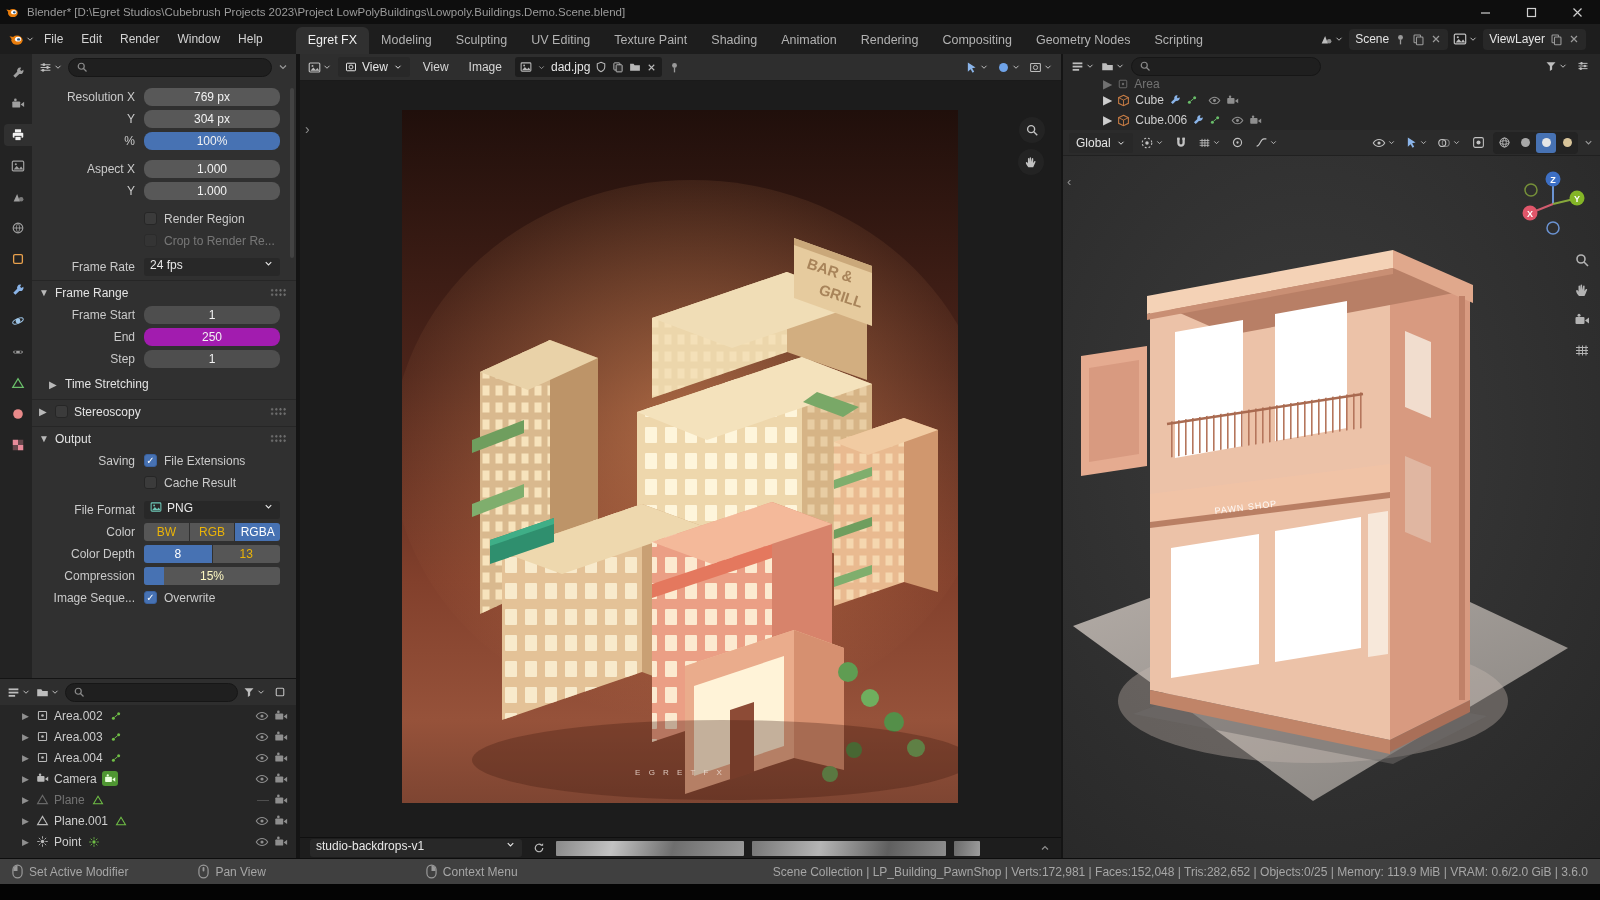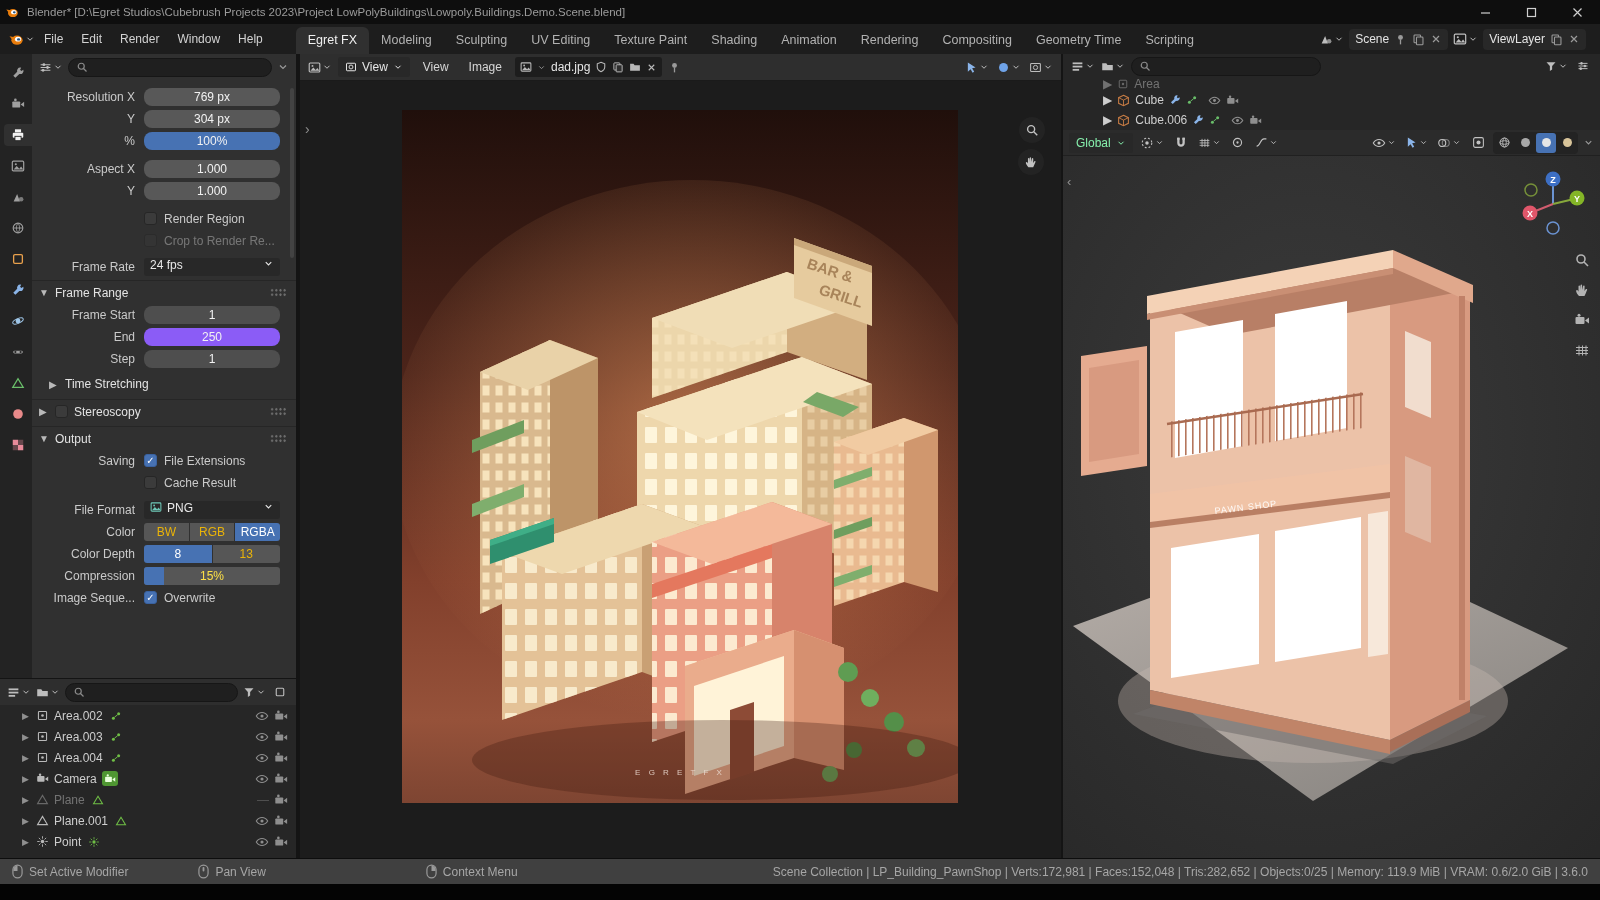--- a/index.html
+++ b/index.html
@@ -49,21 +49,21 @@
 .psec{height:24px;display:flex;align-items:center;gap:6px;padding:0 9px 0 7px;color:#e3e3e3;border-top:1px solid #262626;margin-top:3px}
 .psec .tri{color:#b9b9b9;font-size:10px;width:10px}
 .grip{width:17px;height:9px;margin-left:auto;background-image:radial-gradient(circle,#808080 1px,transparent 1.3px);background-size:4.2px 4.5px;opacity:.8}
 .seg{flex:1;display:flex;gap:1px}
 .seg>div{flex:1;height:18px;background:#565656;color:#eab308;display:flex;align-items:center;justify-content:center}
 .seg>div:first-child{border-radius:3px 0 0 3px}
 .seg>div:last-child{border-radius:0 3px 3px 0}
 .seg>div.on{background:#4772b3;color:#fff}
 .pslide{position:relative;flex:1;height:18px;background:#565656;border-radius:3px;overflow:hidden}
 .pslide .fill{position:absolute;left:0;top:0;bottom:0;background:#4772b3}
-.pslide .txt{position:absolute;inset:0;display:flex;align-items:center;justify-content:center;color:#fde047}
+.pslide .txt{position:absolute;inset:0;display:flex;align-items:center;justify-content:center;color:#fef9c3}
 .pathrow{display:flex;align-items:center;gap:4px;padding:3px 16px 3px 8px;height:26px}
 .textinput{flex:1;height:20px;background:#1d1d1d;border:1px solid #111;border-radius:3px;display:flex;align-items:center;padding:0 7px;color:#e4e4e4}
 .sqbtn{width:25px;height:20px;background:#585858;border-radius:3px;display:flex;align-items:center;justify-content:center;color:#e0e0e0}
 .vscroll{position:absolute;right:2px;top:34px;width:4px;height:170px;background:#5a5a5a;border-radius:2px;opacity:.45}
 
 .olhdr{height:26px;background:#2e2e2e;display:flex;align-items:center;gap:5px;padding:0 7px}
 .olrow{height:21px;display:flex;align-items:center;gap:5px;padding:0 8px 0 22px;color:#cdcdcd}
 .olrow .tri{color:#8f8f8f;font-size:9px;width:9px;flex:none}
 .olrow .sp{flex:1}
 .badge{width:16px;height:15px;display:flex;align-items:center;justify-content:center;border-radius:3px;color:#6fbe46}
@@ -77,21 +77,21 @@
 .render-wrap{position:absolute;left:102px;top:29px;width:556px;height:693px}
 .float-btn{position:absolute;width:26px;height:26px;border-radius:13px;background:rgba(36,36,36,.85);display:flex;align-items:center;justify-content:center;color:#c2c2c2}
 .corner-chev{position:absolute;left:5px;top:40px;color:#8e8e8e;font-size:14px}
 .iebottom{position:absolute;left:0;bottom:0;right:0;height:21px;background:#1d1d1d;border-top:1px solid #0f0f0f;display:flex;align-items:center;gap:8px;padding:0 10px}
 .thumb{height:15px;border-radius:1px}
 
 .mol{position:absolute;left:0;top:0;right:0;height:76px;background:#262626;overflow:hidden}
 .molhdr{height:24px;display:flex;align-items:center;gap:6px;padding:0 8px}
 .molrow{height:20px;display:flex;align-items:center;gap:5px;padding:0 8px 0 40px;color:#cdcdcd}
 .vphdr{position:absolute;left:0;top:76px;right:0;height:26px;background:#2b2b2b;display:flex;align-items:center;gap:5px;padding:0 6px;border-bottom:1px solid #202020;z-index:3}
-.vdd{height:20px;background:#282828;border-radius:3px;display:flex;align-items:center;padding:0 7px;gap:5px;color:#86efac}
+.vdd{height:20px;background:#282828;border-radius:3px;display:flex;align-items:center;padding:0 7px;gap:5px;color:#e5e5e5}
 .vbtn{height:20px;min-width:20px;padding:0 2px;display:flex;align-items:center;justify-content:center;border-radius:3px;color:#c2c2c2;gap:1px}
 .vbtn.active{background:#4772b3;color:#fff}
 .shadegrp{display:flex;background:#232323;border-radius:4px;padding:1px;gap:1px}
 .vp3d{position:absolute;left:0;top:102px;right:0;bottom:0}
 .gizmo{position:absolute;right:12px;top:12px}
 .vtools{position:absolute;right:10px;top:96px;display:flex;flex-direction:column;gap:14px;color:#b3b3b3;align-items:center}
 .vp-chev{position:absolute;left:4px;top:18px;color:#8e8e8e;font-size:13px;z-index:2}
 
 .sb-group{display:flex;align-items:center;gap:6px}
 .sb-right{margin-left:auto;white-space:nowrap;color:#a6a6a6}
@@ -323,21 +323,21 @@
     <div class="ws-tabs">
       <span class="ws-tab active">Egret FX</span>
       <span class="ws-tab">Modeling</span>
       <span class="ws-tab">Sculpting</span>
       <span class="ws-tab">UV Editing</span>
       <span class="ws-tab">Texture Paint</span>
       <span class="ws-tab">Shading</span>
       <span class="ws-tab">Animation</span>
       <span class="ws-tab">Rendering</span>
       <span class="ws-tab">Compositing</span>
-      <span class="ws-tab">Geometry Time</span>
+      <span class="ws-tab">Geometry Nodes</span>
       <span class="ws-tab">Scripting</span>
     </div>
     <div class="tb-right">
       <div class="iconbtn">
         <svg class="ic" width="14" height="14">
             <use href="#i-scene"></use>
           </svg>
         <svg class="ic" width="10" height="10">
             <use href="#i-chev"></use>
           </svg>
@@ -516,21 +516,21 @@
         <span class="tri">▼</span>
         <span>Frame Range</span>
         <span class="grip"></span>
       </div>
       <div class="prow">
         <span class="plabel">Frame Start</span>
         <div class="pval" style="background:#4e4e4e">1</div>
       </div>
       <div class="prow">
         <span class="plabel">End</span>
-        <div class="pval" style="background:#8b5cf6">250</div>
+        <div class="pval" style="background:#a21caf">250</div>
       </div>
       <div class="prow">
         <span class="plabel">Step</span>
         <div class="pval" style="background:#4e4e4e">1</div>
       </div>
       <div class="psec" style="border-top:none">
         <span class="tri" style="margin-left:10px">▶</span>
         <span>Time Stretching</span>
       </div>
       <div class="psec">
@@ -957,20 +957,41 @@
             <use href="#i-search"></use>
           </svg>
       </div>
       <div class="float-btn" style="right:17px;top:68px">
         <svg class="ic" width="14" height="14">
             <use href="#i-hand"></use>
           </svg>
       </div>
     </div>
 
+    <div class="iebottom">
+      <div class="pdrop" style="flex:none;width:212px">
+        <span>studio-backdrops-v1</span>
+          <span class="sp"></span>
+        <svg class="ic" width="11" height="11">
+            <use href="#i-chev"></use>
+          </svg>
+      </div>
+      <div class="iconbtn">
+        <svg class="ic" width="12" height="12">
+            <use href="#i-refresh"></use>
+          </svg>
+      </div>
+      <div class="thumb" style="width:188px;background:linear-gradient(105deg,#8a8a8a,#c2c2c2 30%,#6e6e6e 62%,#9a9a9a)"></div>
+      <div class="thumb" style="width:194px;background:linear-gradient(100deg,#777,#b5b5b5 35%,#5f5f5f 70%,#8d8d8d)"></div>
+      <div class="thumb" style="width:26px;background:linear-gradient(100deg,#6a6a6a,#9d9d9d)"></div>
+      <span class="sp" style="flex:1"></span>
+      <svg class="ic" width="12" height="12" color="#8e8e8e" style="transform:rotate(180deg)">
+          <use href="#i-chev"></use>
+        </svg>
+    </div>
   </div>
 
   <div class="split-v2"></div>
 
   <div class="vp">
     <div class="mol">
       <div class="molhdr">
         <div class="iconbtn">
           <svg class="ic" width="13" height="13">
               <use href="#i-editorlist"></use>

